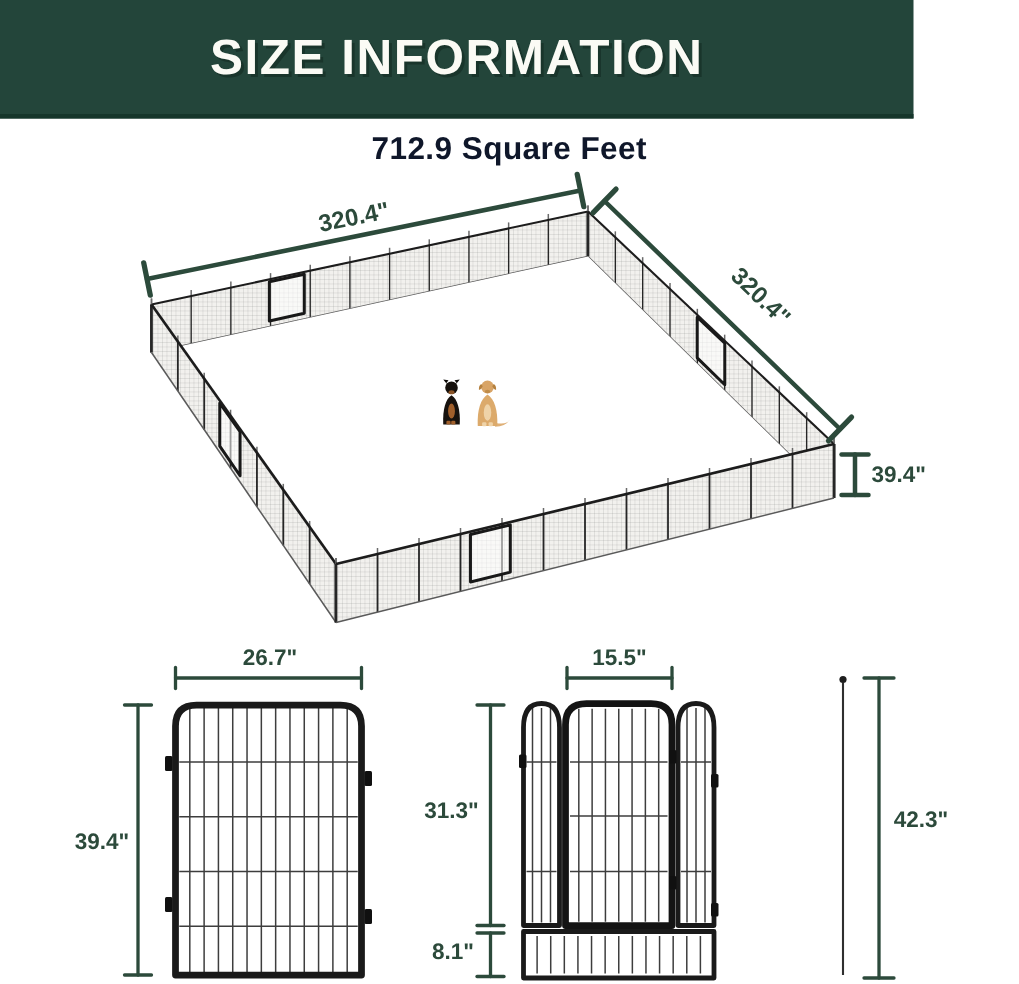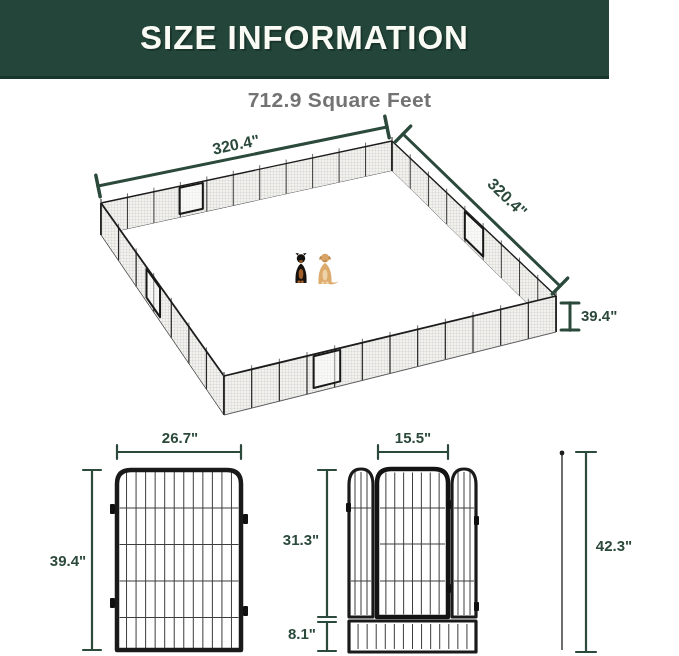--- a/index.html
+++ b/index.html
@@ -12,21 +12,21 @@
     background:#23453a;border-bottom:3px solid #16362b;
     display:flex;align-items:center;justify-content:center;
   }
   .header h1{
     margin:0;color:#fbfbf5;font-size:33px;font-weight:700;letter-spacing:1px;
     text-shadow:2px 2px 0 rgba(8,24,17,0.35);
     font-family:"Liberation Sans", sans-serif;
   }
   .subtitle{
     position:absolute;left:0;top:88px;width:679px;text-align:center;
-    color:#737373;font-size:21px;font-weight:700;letter-spacing:0.3px;
+    color:#0f172a;font-size:21px;font-weight:700;letter-spacing:0.3px;
   }
   svg text{
     font-family:"Liberation Sans", sans-serif;
     font-weight:700;fill:#2c4a3b;
   }
   .dim-16{font-size:16px;}
   .dim-15{font-size:15px;}
   svg{position:absolute;left:0;top:0;}
 </style>
 </head>

